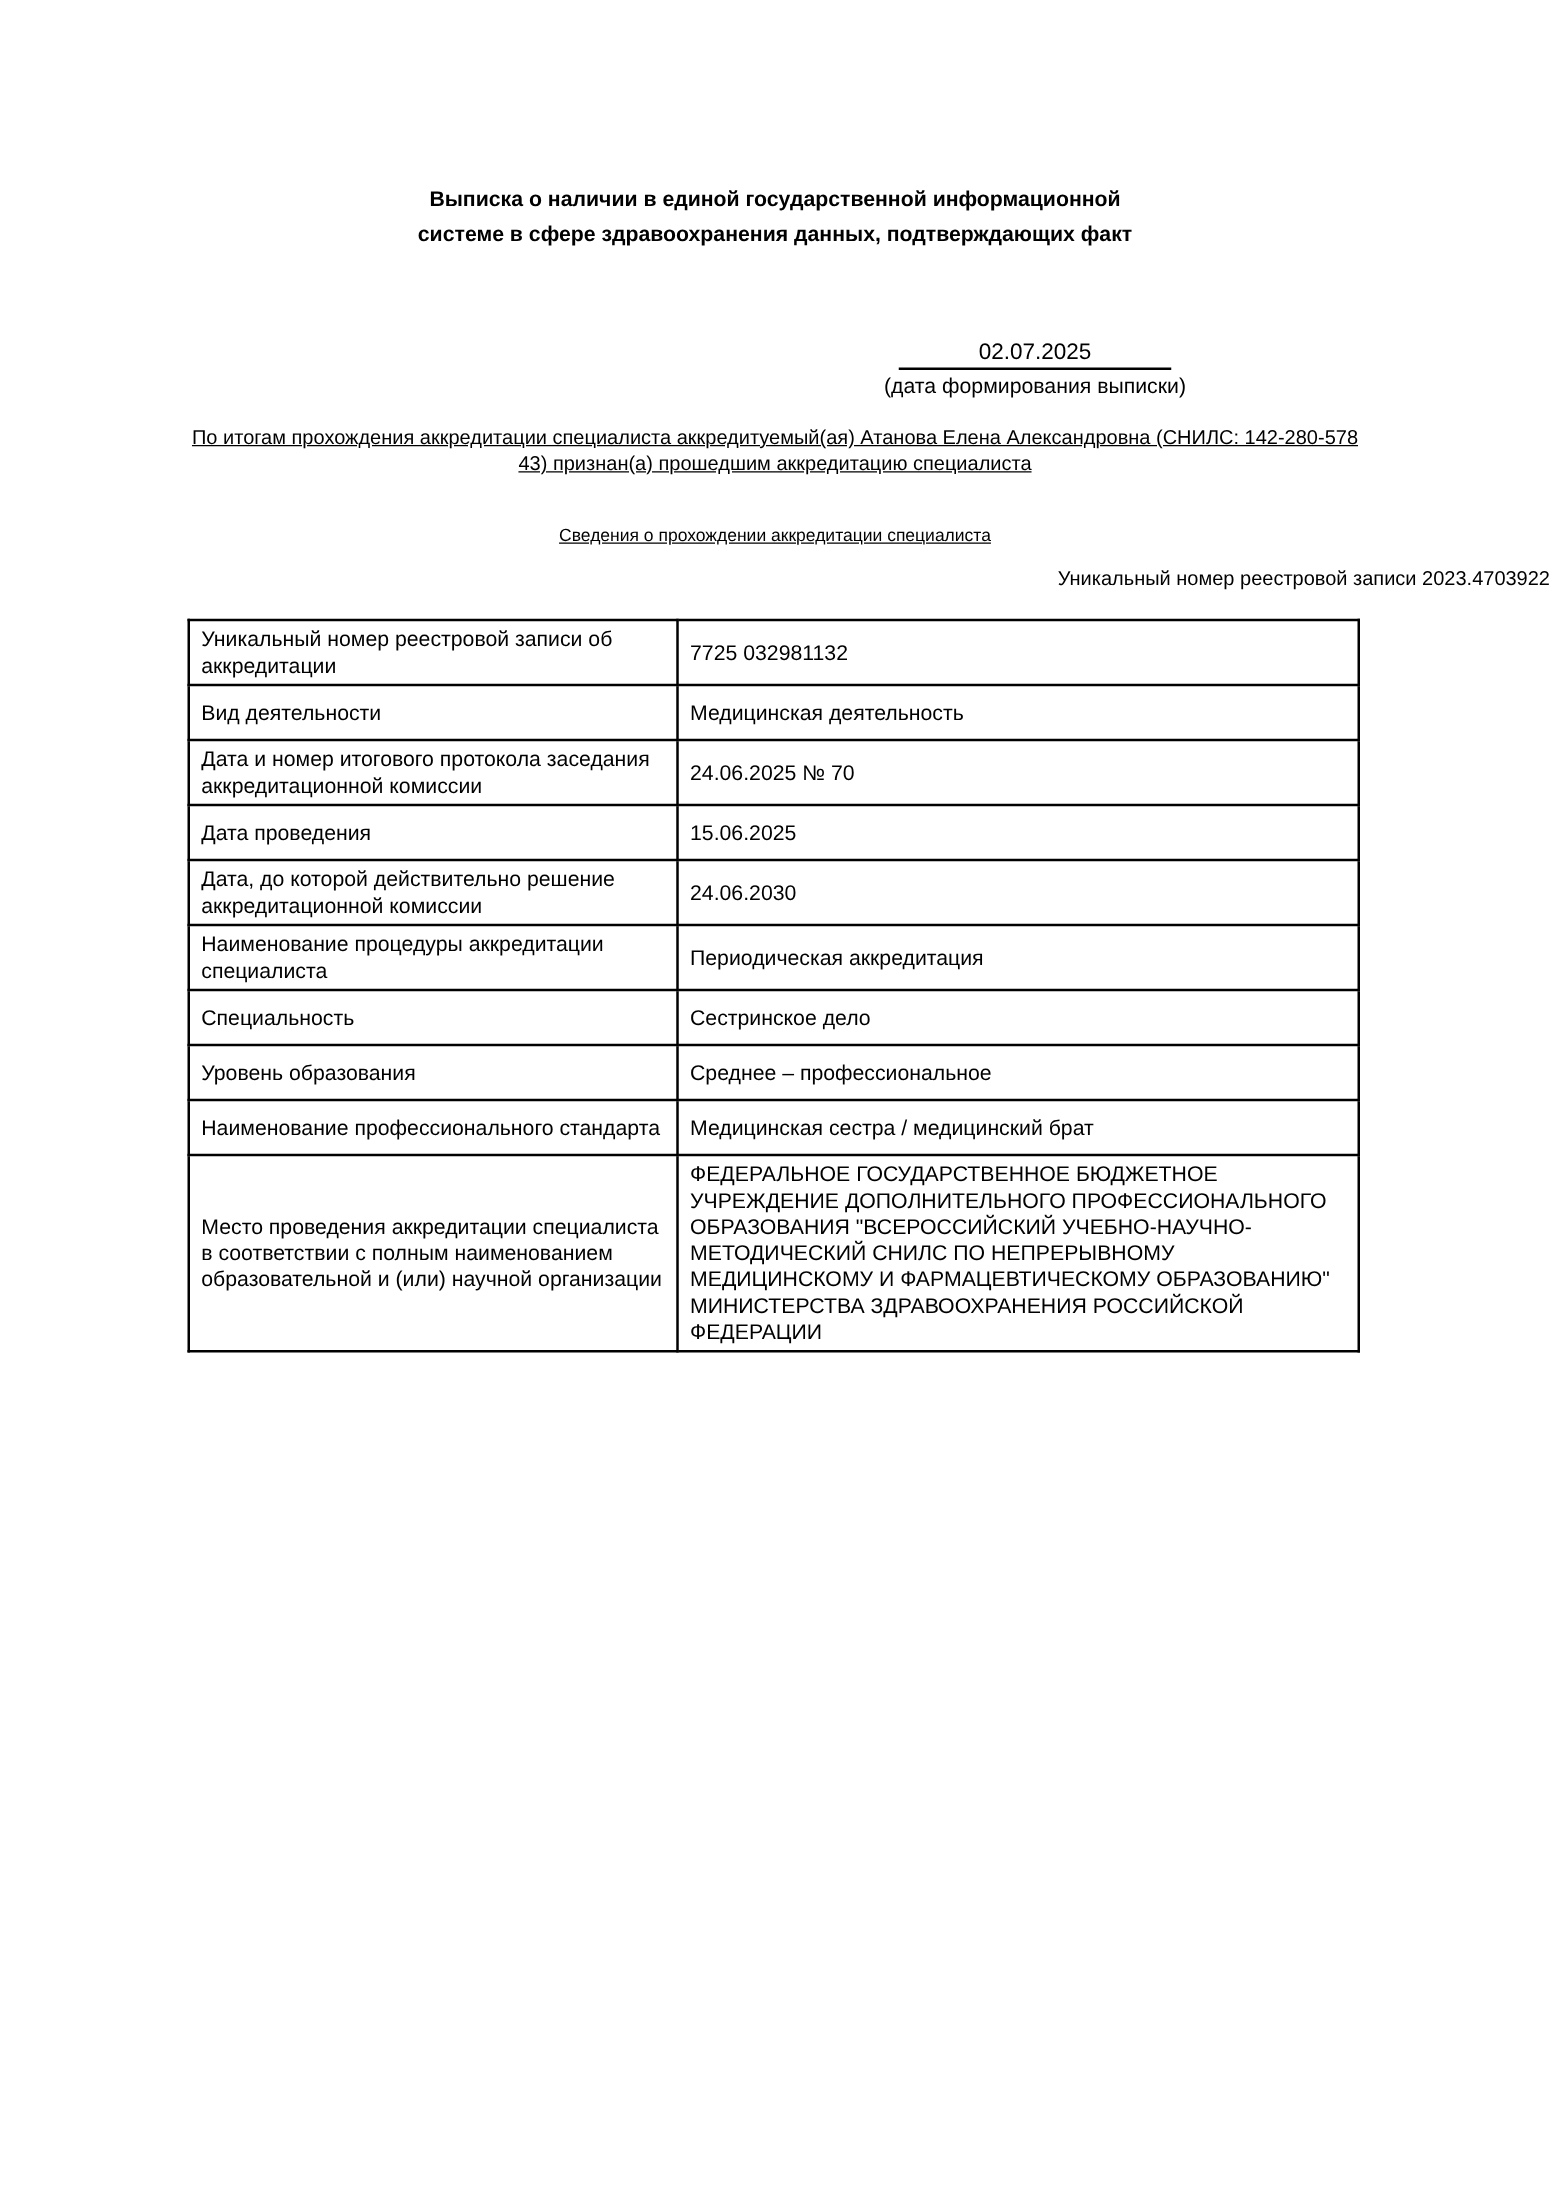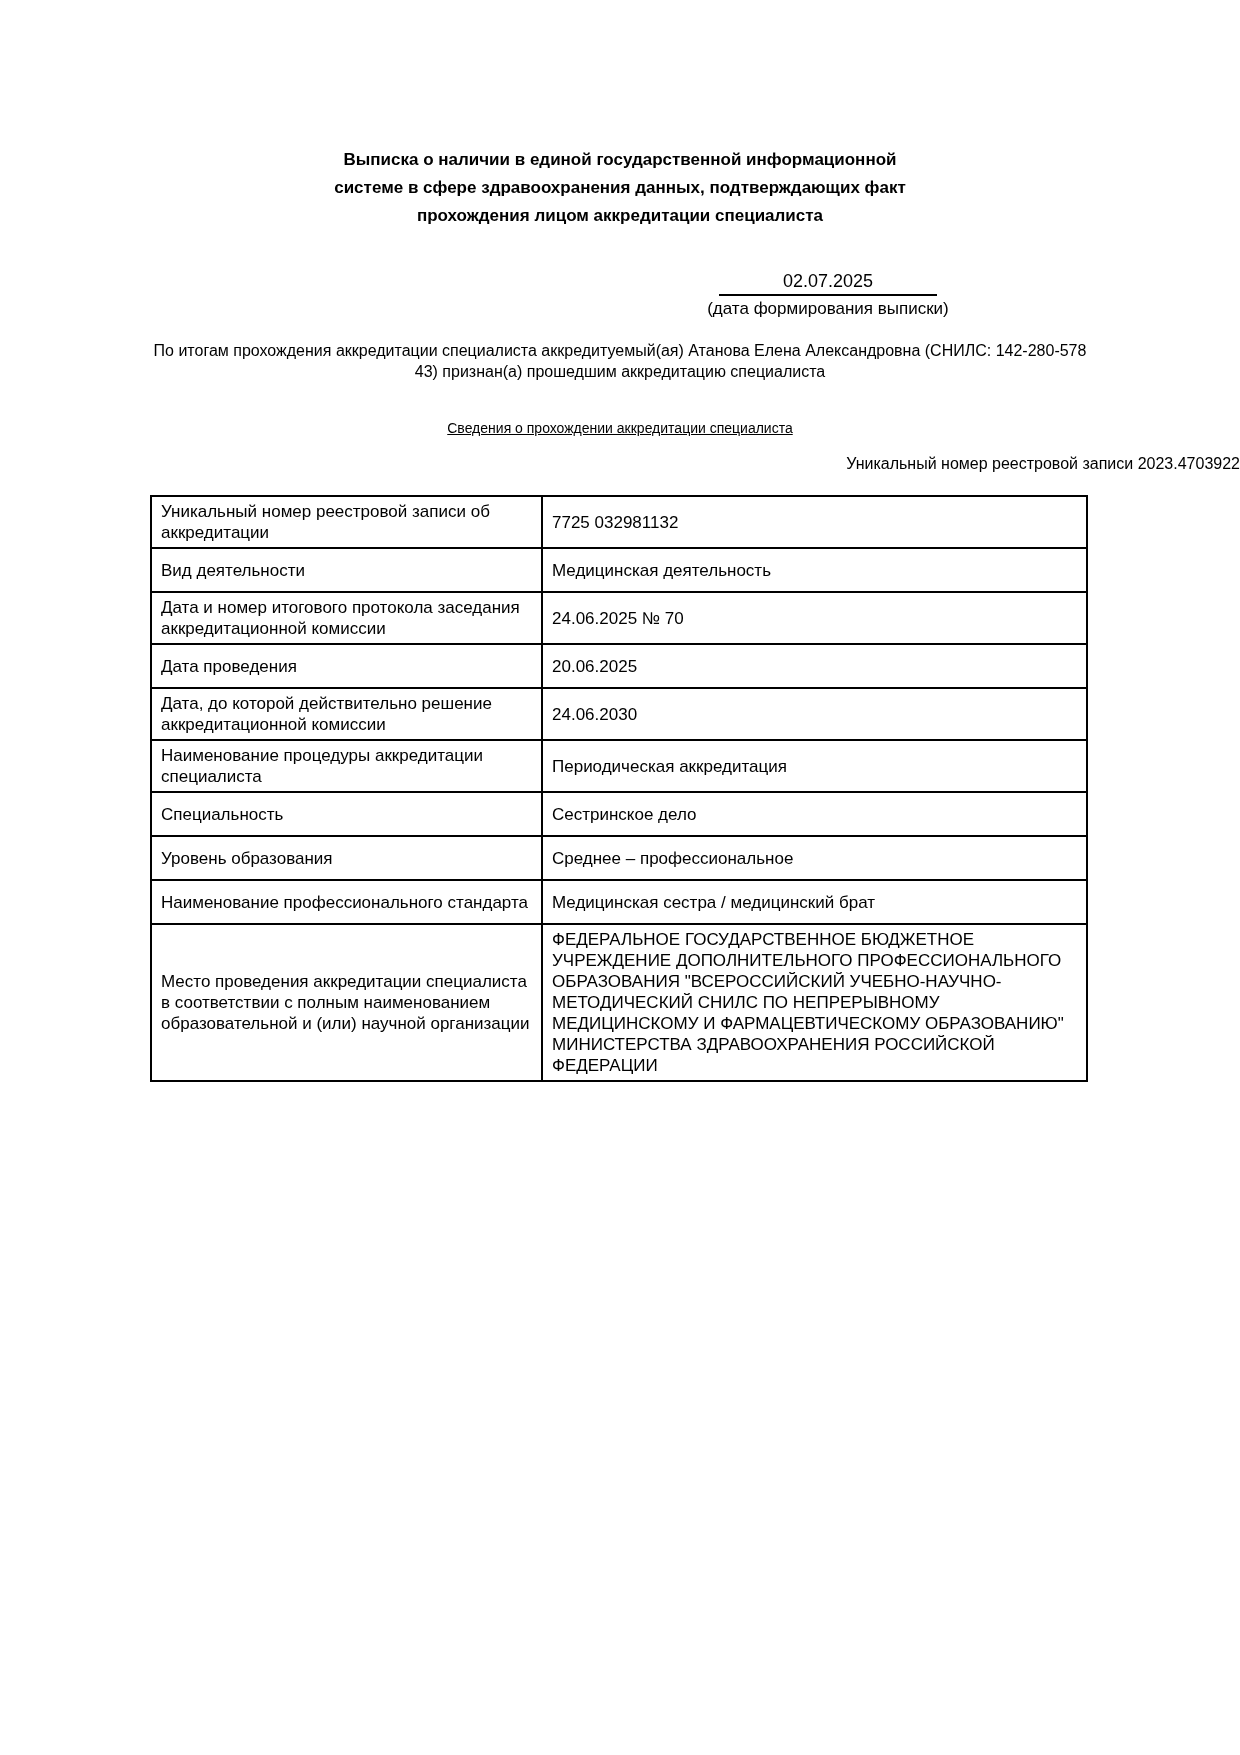--- a/index.html
+++ b/index.html
@@ -43,20 +43,21 @@
     margin-top: 3px;
   }
   .intro {
     position: absolute;
     top: 340px;
     left: 0;
     width: 100%;
     text-align: center;
     font-size: 16px;
     line-height: 21px;
+    text-decoration: underline;
   }
   .section-heading {
     position: absolute;
     top: 420px;
     left: 0;
     width: 100%;
     text-align: center;
     font-size: 14px;
     text-decoration: underline;
   }
@@ -89,21 +90,20 @@
   td.label-cell { width: 371px; }
   td.value-cell { }
 </style>
 </head>
 <body>
 
 <div class="doc-title">
 
 <div>Выписка о наличии в единой государственной информационной</div>
     <div>системе в сфере здравоохранения данных, подтверждающих факт</div>
-    <div>прохождения лицом аккредитации специалиста</div>
   </div>
 
 <div class="date-block">
   <div class="date-value">02.07.2025</div>
   <div class="date-caption">(дата формирования выписки)</div>
 </div>
 
 <div class="intro">
 
 <div>По итогам прохождения аккредитации специалиста аккредитуемый(ая) Атанова Елена Александровна (СНИЛС: 142-280-578</div>
@@ -127,21 +127,21 @@
         <td class="value-cell">Медицинская деятельность</td>
       </tr>
 
       <tr>
         <td class="label-cell">Дата и номер итогового протокола заседания аккредитационной комиссии</td>
         <td class="value-cell">24.06.2025 № 70</td>
       </tr>
 
       <tr>
         <td class="label-cell">Дата проведения</td>
-        <td class="value-cell">20.06.2025</td>
+        <td class="value-cell">15.06.2025</td>
       </tr>
 
       <tr>
         <td class="label-cell">Дата, до которой действительно решение аккредитационной комиссии</td>
         <td class="value-cell">24.06.2030</td>
       </tr>
 
       <tr>
         <td class="label-cell">Наименование процедуры аккредитации специалиста</td>
         <td class="value-cell">Периодическая аккредитация</td>

